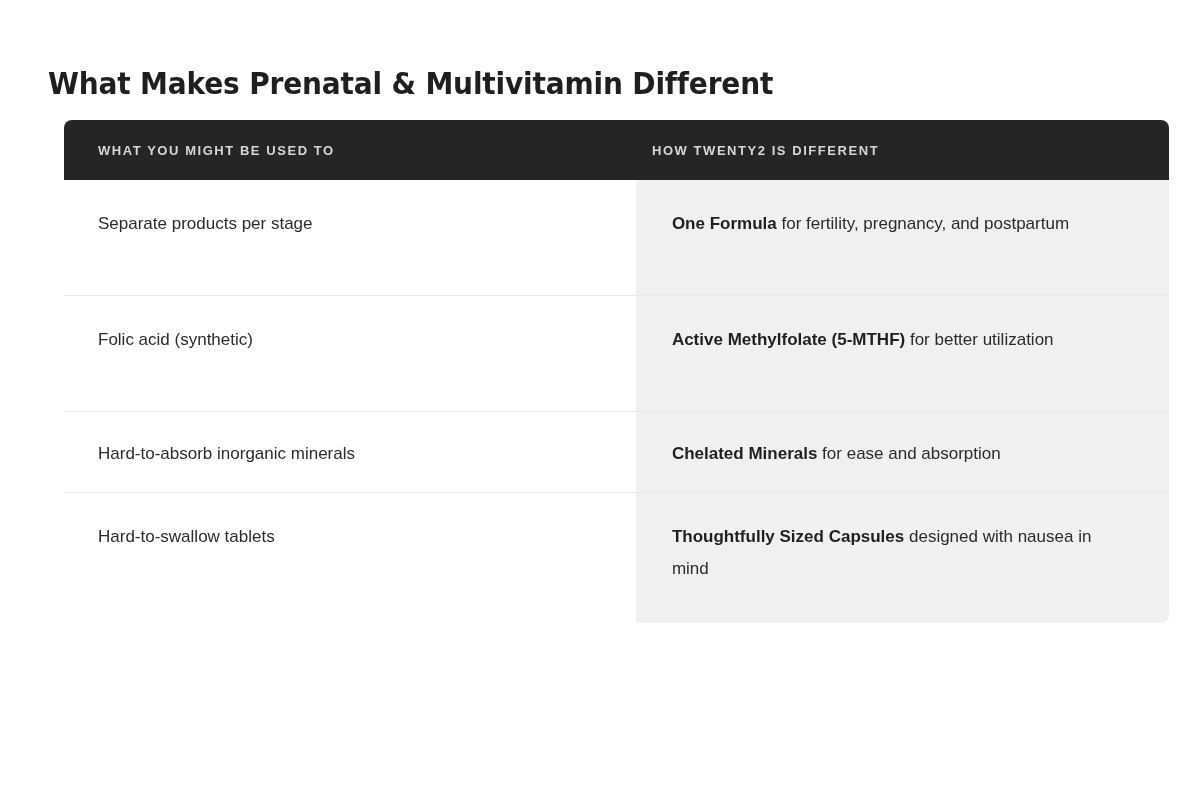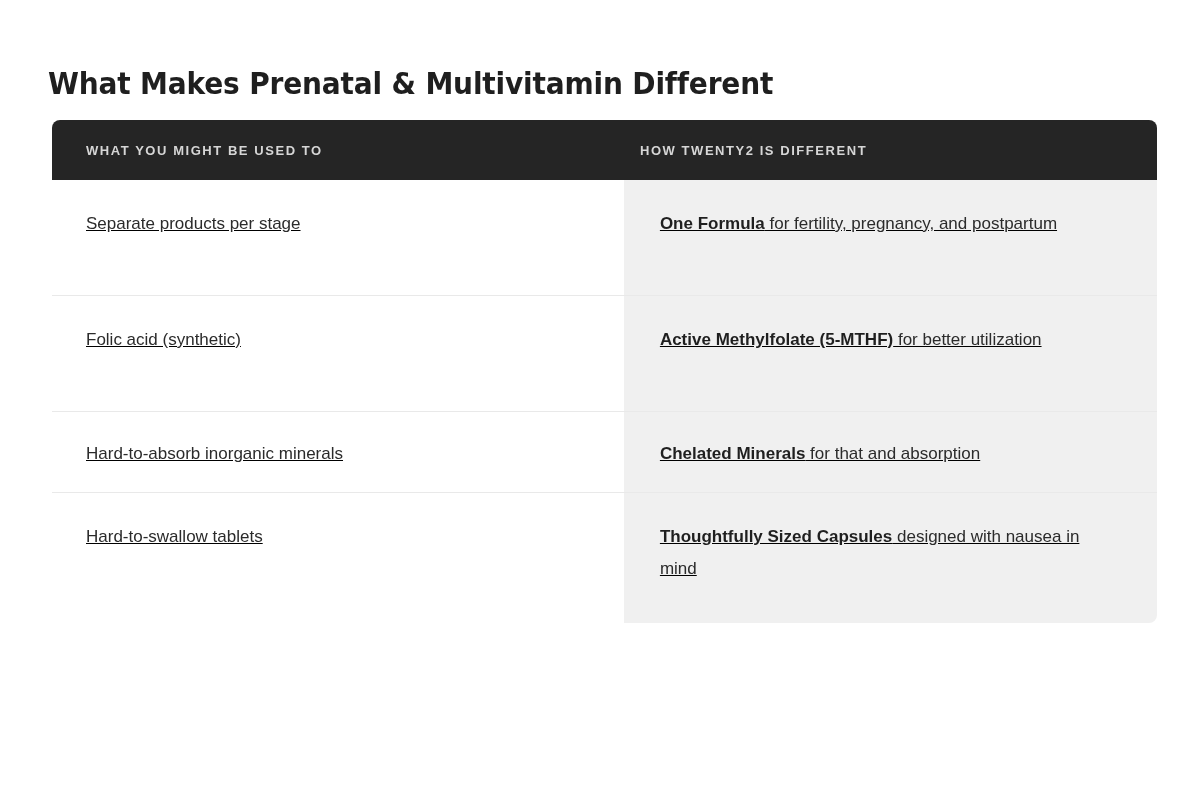--- a/index.html
+++ b/index.html
@@ -35,21 +35,21 @@
     color: #1f1f1f;
     line-height: 40px;
     transform: scaleX(0.935);
     transform-origin: left center;
     white-space: nowrap;
   }
 
   
   .comparison-table {
     position: absolute;
-    left: 52px;
+    left: 64px;
     top: 120px;
     width: 1105px;
   }
 
   .table-header {
     display: flex;
     background: #252525;
     border-radius: 8px 8px 0 0;
     height: 60px;
   }
@@ -67,21 +67,20 @@
     width: 552px;
     padding-left: 34px;
   }
   .th-right {
     width: 553px;
     padding-left: 36px;
   }
 
   .table-body {
     position: relative;
-    text-decoration: underline;
   }
 
   .trow {
     display: flex;
     align-items: stretch;
     position: relative;
   }
   .trow::after {
     content: "";
     position: absolute;
@@ -167,21 +166,21 @@
           <b>Active Methylfolate (5-MTHF)</b><span> for better utilization</span>
         </div>
       </div>
 
 
       <div class="trow short">
         <div class="cell cell-left">
           <span class="cell-left-text">Hard-to-absorb inorganic minerals</span>
         </div>
         <div class="cell cell-right">
-          <b>Chelated Minerals</b><span> for that and absorption</span>
+          <b>Chelated Minerals</b><span> for ease and absorption</span>
         </div>
       </div>
 
       <div class="trow">
         <div class="cell cell-left">
           <span class="cell-left-text">Hard-to-swallow tablets</span>
         </div>
         <div class="cell cell-right">
           <b>Thoughtfully Sized Capsules</b><span> designed with nausea in mind</span>
         </div>

